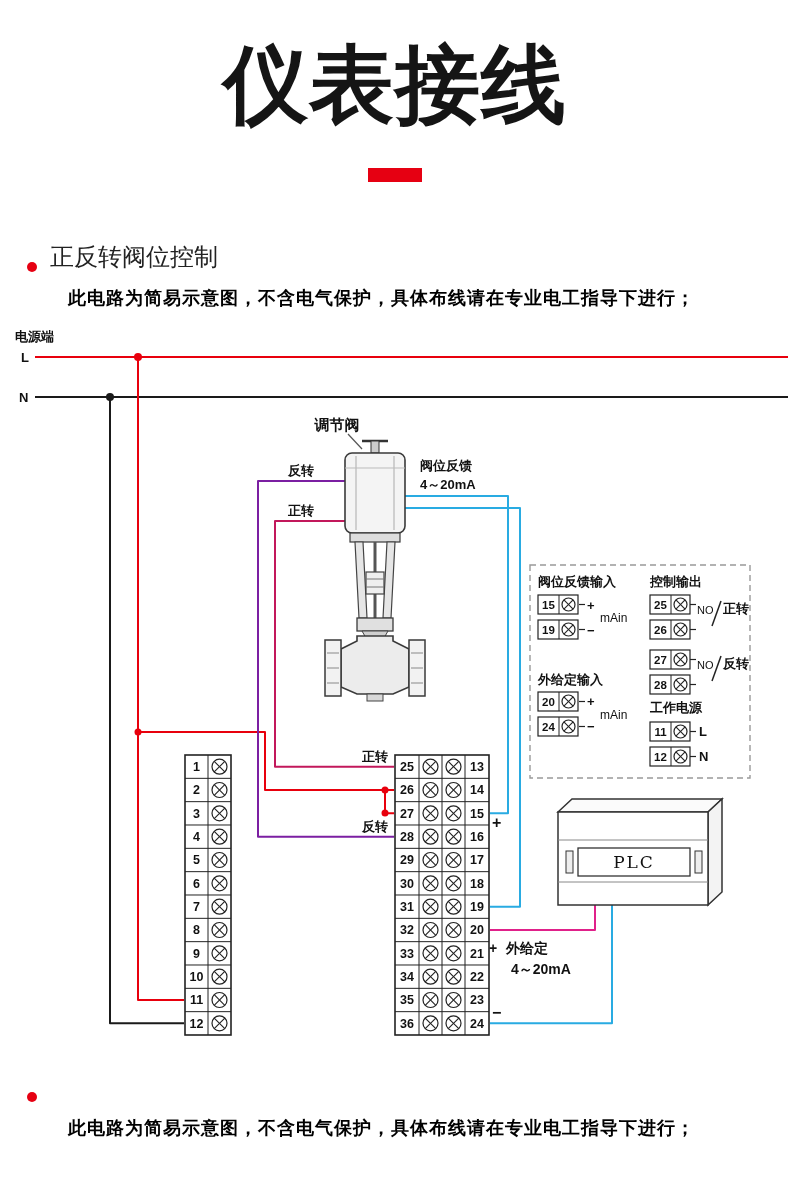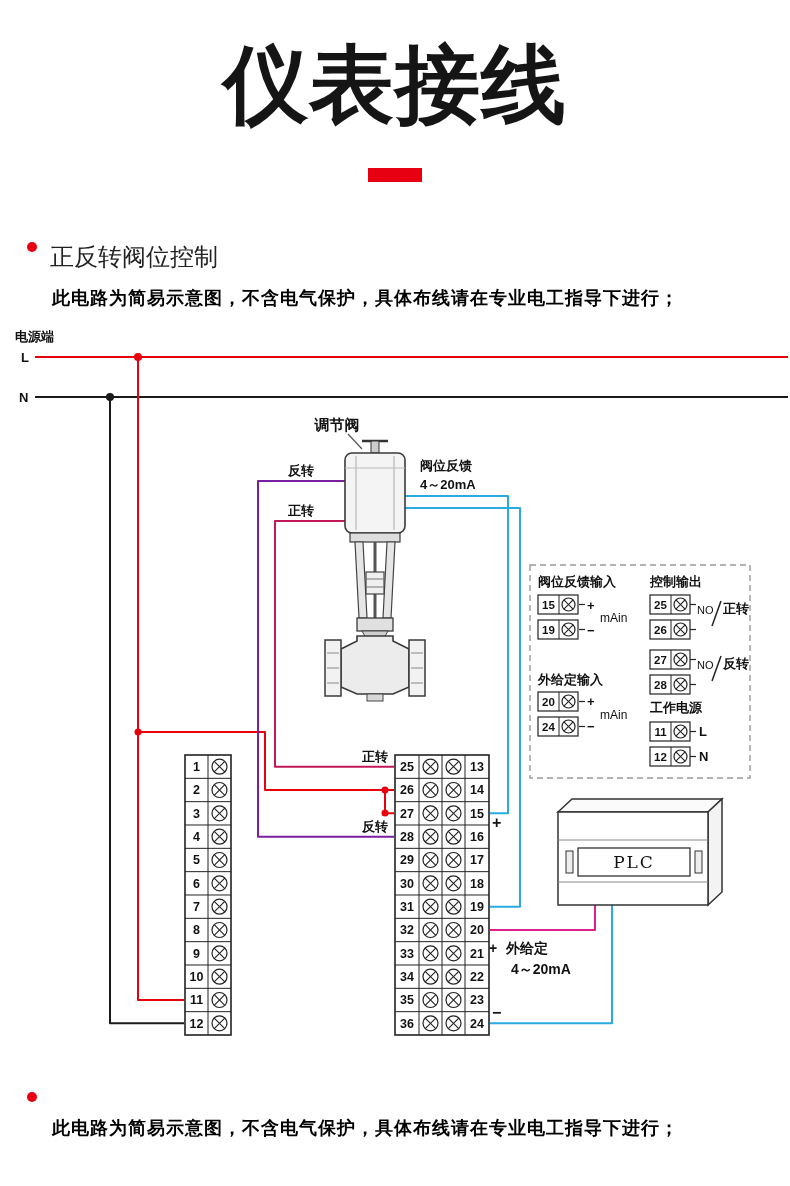--- a/index.html
+++ b/index.html
@@ -8,24 +8,24 @@
   }
   *{margin:0;padding:0;box-sizing:border-box;}
   html,body{width:790px;height:1186px;}
   body{background:#fff;font-family:"Liberation Sans","DejaVu Sans",sans-serif;color:#111;position:relative;overflow:hidden;}
   .page{position:absolute;inset:0;}
   .main-title{position:absolute;top:36px;left:0;width:100%;text-align:center;
     font-size:85px;font-weight:900;color:#151515;line-height:1.15;letter-spacing:1px;}
   .divider{position:absolute;top:168px;left:50%;transform:translateX(-50%);
     width:54px;height:14px;background:var(--red);}
   .section{position:absolute;left:27px;}
-  .sec-head{display:flex;align-items:flex-start;gap:13px;}
+  .sec-head{display:flex;align-items:flex-end;gap:13px;}
   .bullet{width:10px;height:10px;border-radius:50%;background:var(--red);flex:0 0 auto;}
   .sec-title{font-size:24px;color:#222;line-height:30px;font-weight:500;}
-  .sec-note{font-weight:bold;font-size:18px;letter-spacing:1px;color:#000;margin:14px 0 0 25px;}
+  .sec-note{font-weight:bold;font-size:18px;letter-spacing:1px;color:#000;margin:14px 0 0 41px;}
   .diagram{position:absolute;top:320px;left:0;}
   svg text{font-family:"Liberation Sans","DejaVu Sans",sans-serif;fill:#111;}
   .tb{font-weight:bold}
   .reg{font-weight:normal}
   .s11{font-size:11px}.s12{font-size:12px}.s13{font-size:13px}
   .s14{font-size:14px}.s15{font-size:15px}.s16{font-size:16px}
   .mid{text-anchor:middle}.end{text-anchor:end}
   .serif{font-family:"DejaVu Serif","Liberation Serif",serif;font-size:17px;letter-spacing:2px;}
   .wire{fill:none;stroke-width:2;stroke-linejoin:round;}
   .w-red{stroke:var(--wred)}.w-black{stroke:var(--wblk)}.w-purple{stroke:var(--wpur)}

